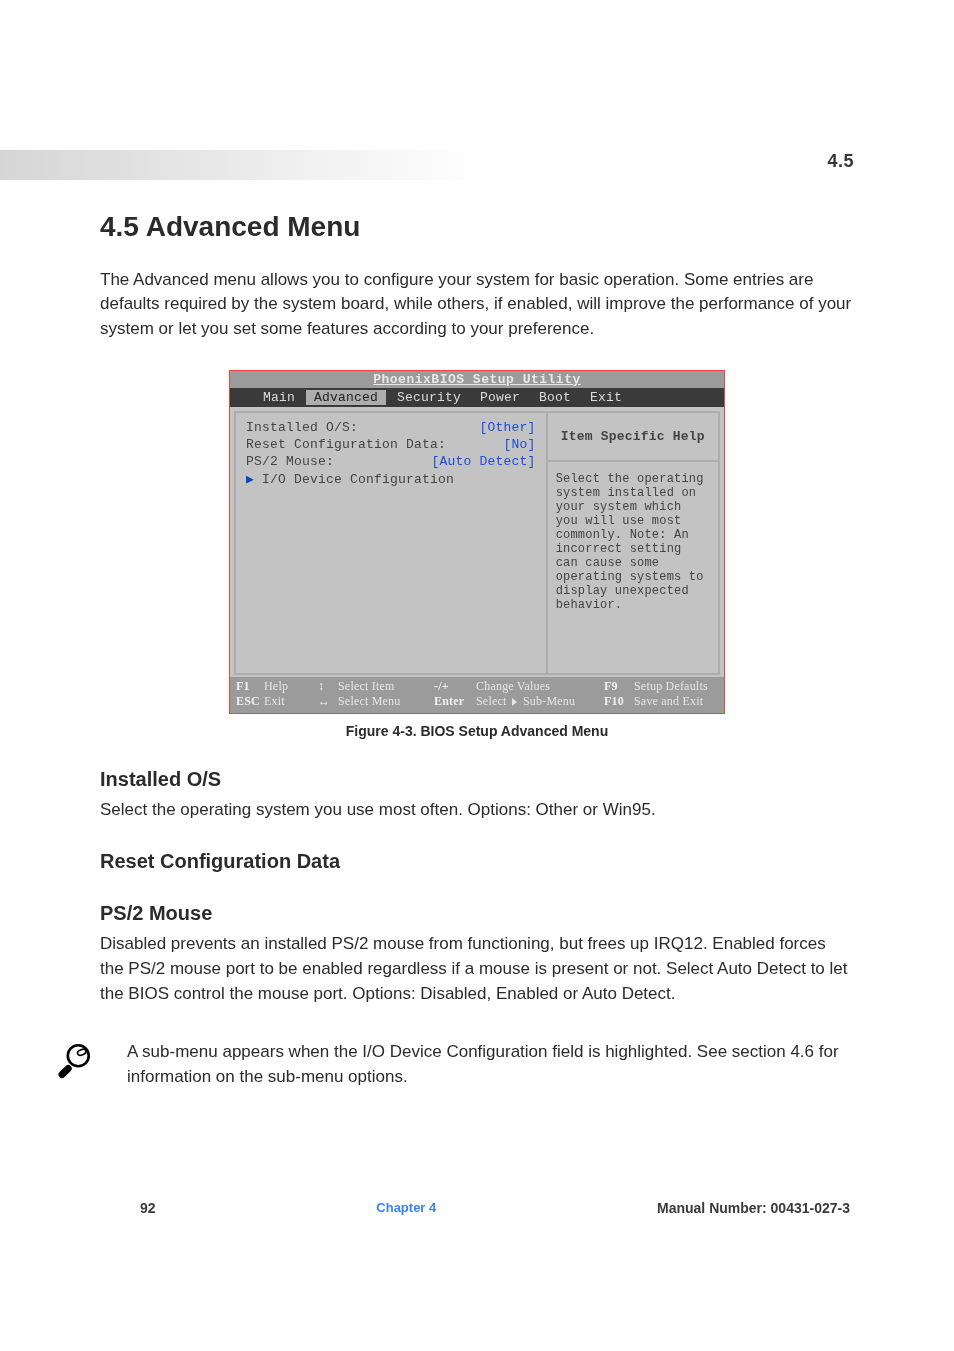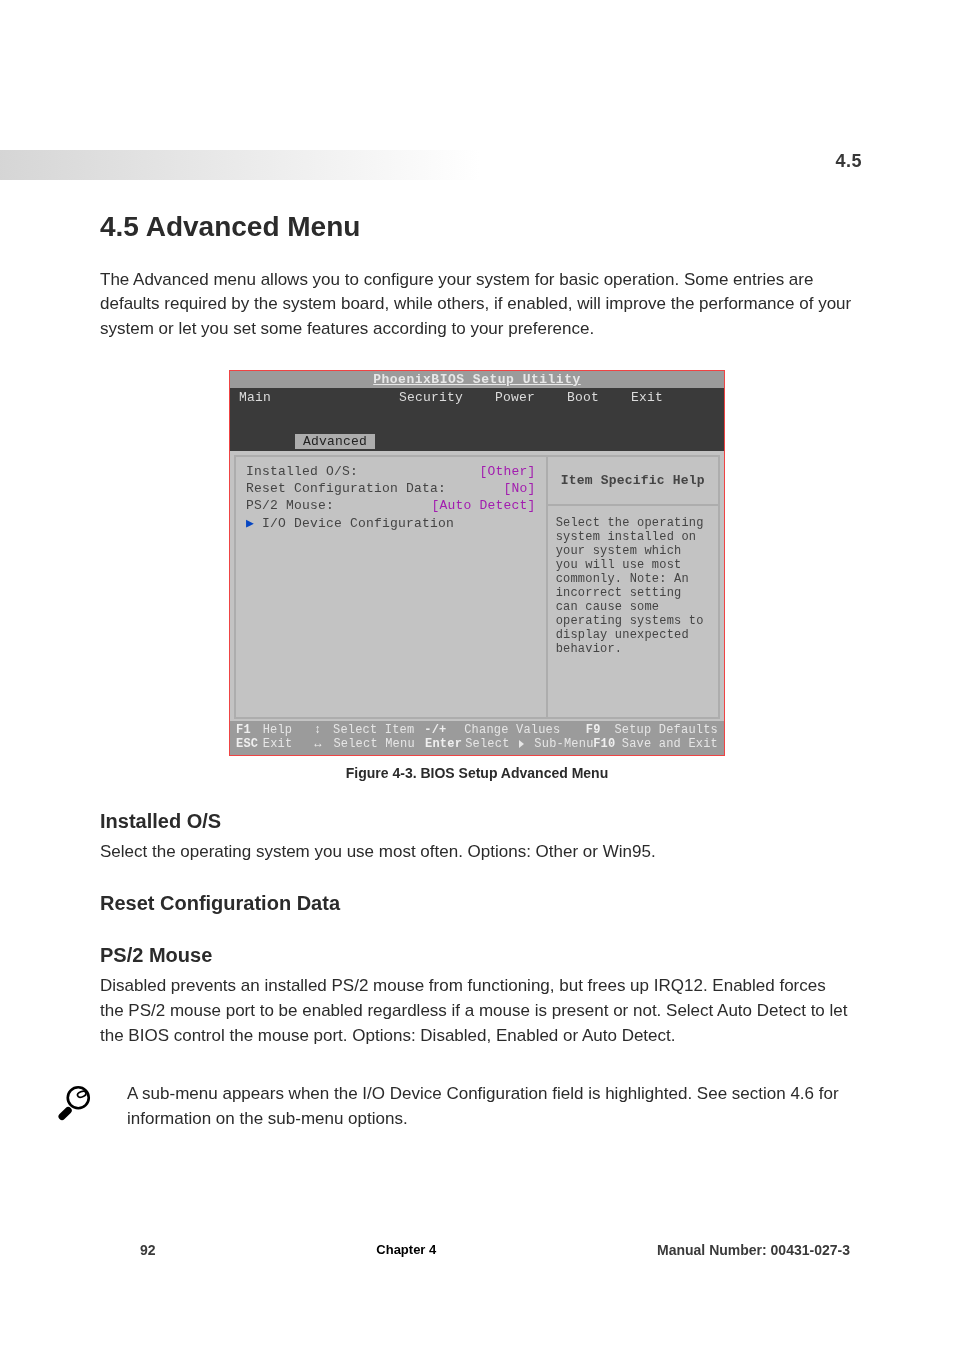--- a/index.html
+++ b/index.html
@@ -1,57 +1,57 @@
 <!DOCTYPE html>
 <html><head>
 <meta charset="utf-8">
 <style>
   * { box-sizing: border-box; margin: 0; padding: 0; }
   html, body { width: 954px; background: #fff; font-family: "Times New Roman", Times, serif; color: #000; }
   .page { width: 954px; padding: 150px 100px 90px 100px; position: relative; }
   .top-band { position: absolute; left: 0; top: 150px; width: 480px; height: 30px; background: linear-gradient(to right, #bfbfbf 0%, #ececec 70%, #ffffff 100%); opacity: 0.65; }
-  .section-number { position: absolute; right: 92px; top: 152px; font: 600 18px/1 Arial, sans-serif; color: #383838; letter-spacing: 0.5px; }
+  .section-number { position: absolute; right: 100px; top: 152px; font: 600 18px/1 Arial, sans-serif; color: #383838; letter-spacing: 0.5px; }
   .heading { margin-top: 60px; font: 600 28px/1.2 Arial, sans-serif; color: #2b2b2b; }
   .intro { margin-top: 24px; font: 400 17px/1.45 Arial, sans-serif; color: #2b2b2b; }
 
   
   .bios { margin: 28px auto 0 auto; width: 496px; border: 1px solid #ef4444; background: #c3c3c3; font-family: "Courier New", monospace; font-size: 13px; color: #d9d9d9; letter-spacing: 0.2px; }
   .bios .titlebar { background: #9b9b9b; color: #e8e8e8; text-align: center; padding: 1px 0; font-weight: 600; letter-spacing: 0.5px; text-decoration: underline; }
-  .bios .menubar { background: #3a3a3a; display: flex; gap: 16px; padding: 2px 1px; }
+  .bios .menubar { background: #3a3a3a; display: flex; gap: 3px; padding: 2px 25px; }
   .bios .menubar span { color: #dcdcdc; padding: 0 8px; }
-  .bios .menubar .sel { background: #adadad; color: #222; margin-top: 44px; }
+  .bios .menubar .sel { background: #adadad; color: #222; }
   .bios .body { display: flex; min-height: 270px; background: #c3c3c3; }
   .bios .left { flex: 1.7; border: 2px solid #adadad; border-right: none; margin: 4px 0 2px 4px; padding: 6px 10px; color: #a0a0a0; position: relative; }
   .bios .left .row { display: flex; justify-content: space-between; padding: 1px 0; }
   .bios .left .label { color: #444; }
-  .bios .left .val { color: #a21caf; }
+  .bios .left .val { color: #1d4ed8; }
   .bios .left .arrow { color: #0646c2; font-weight: 700; }
   .bios .right { flex: 1; border: 2px solid #adadad; margin: 4px 4px 2px 0; display: flex; flex-direction: column; }
   .bios .right .hdr { border-bottom: 2px solid #adadad; padding: 16px 6px; text-align: center; color: #444; font-weight: 600; }
   .bios .right .help { flex: 1; padding: 10px 8px; color: #444; font-size: 12px; }
   .bios .footer { background: #9b9b9b; color: #e8e8e8; padding: 2px 6px 4px 6px; font-size: 12px; }
-  .bios .footer .line { display: flex; align-items: center; white-space: nowrap; }
+  .bios .footer .line { display: flex; align-items: center; white-space: nowrap; font-family: Liberation Serif, serif; }
   .bios .footer .k { color: #efefef; font-weight: 600; display: inline-block; }
   .bios .footer .t { color: #e6e6e6; display: inline-block; }
   .bios .footer .tri { display: inline-block; width: 0; height: 0; border-top: 4px solid transparent; border-bottom: 4px solid transparent; border-left: 5px solid #e6e6e6; margin: 0 3px 0 2px; vertical-align: -1px; }
   .caption { text-align: center; margin-top: 8px; font: 600 14px/1.3 Arial, sans-serif; color: #2b2b2b; }
 
   
   .opt { margin-top: 26px; }
   .opt .name { font: 600 20px/1.3 Arial, sans-serif; color: #2b2b2b; }
   .opt .desc { margin-top: 6px; font: 400 17px/1.45 Arial, sans-serif; color: #2b2b2b; }
 
   
   .note-block { display: flex; align-items: flex-start; gap: 33px; margin-top: 34px; margin-left: -48px; }
   .mag { width: 42px; height: 42px; flex: 0 0 auto; }
   .note-text { font: 400 17px/1.45 Arial, sans-serif; color: #2b2b2b; }
 
   .footerpg { display: flex; justify-content: space-between; align-items: center; margin-top: 110px; padding: 0 4px; margin-left: 36px; }
   .footerpg .l { font: 600 14px Arial, sans-serif; color: #3a3a3a; }
-  .footerpg .c { font: 600 13px Arial, sans-serif; color: #000000; text-align: center; }
+  .footerpg .c { font: 600 13px Arial, sans-serif; color: #3b82f6; text-align: center; }
   .footerpg .r { font: 600 14px Arial, sans-serif; color: #3a3a3a; }
 </style>
 </head>
 <body>
 <div class="page">
 
   <div class="top-band"></div>
   <div class="section-number">4.5</div>
 
   <h1 class="heading">4.5  Advanced Menu</h1>

